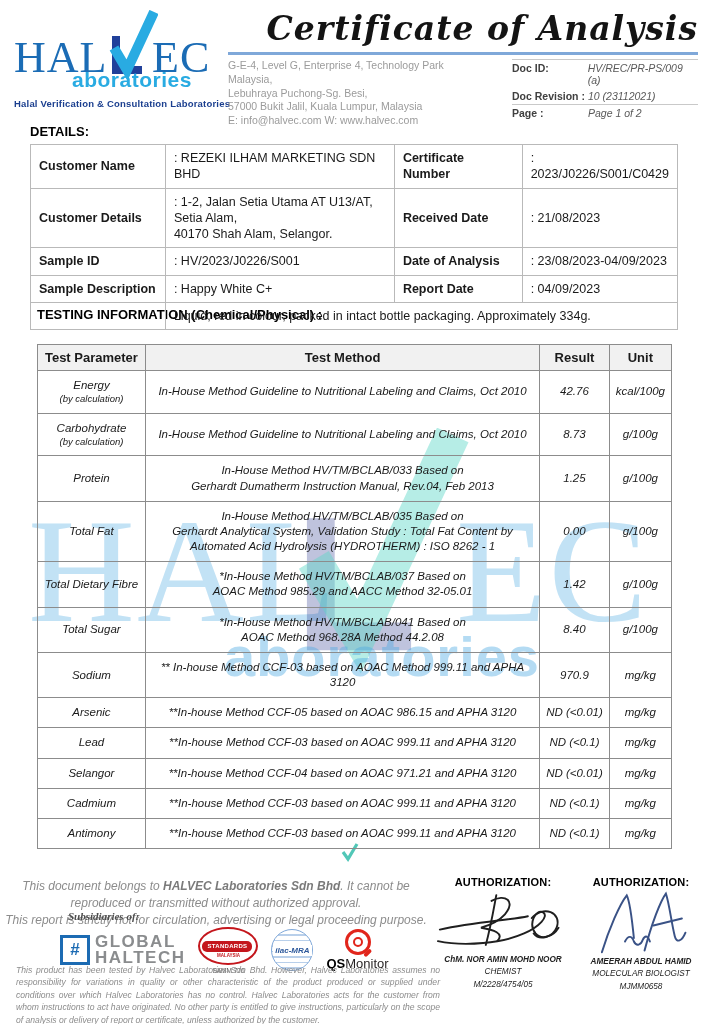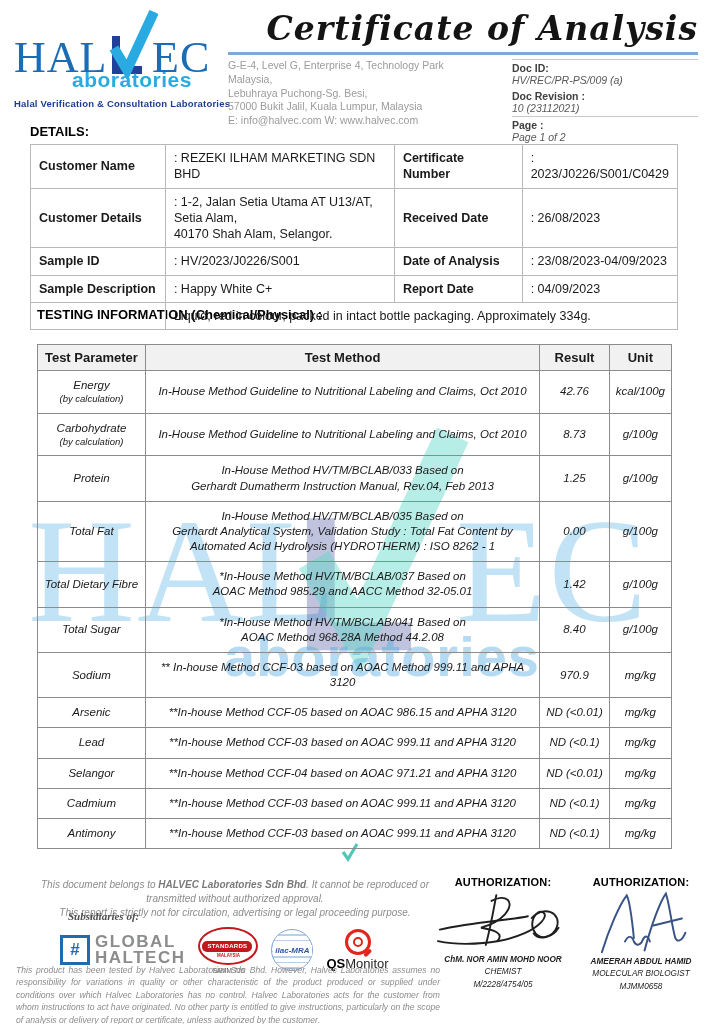--- a/index.html
+++ b/index.html
@@ -31,21 +31,21 @@
   
   .header-right { position:absolute; left:228px; top:8px; width:470px; }
   .coa-title {
     font-family:"DejaVu Serif", serif; font-style:italic; font-weight:700;
     font-size:33px; color:#141414; text-align:right; letter-spacing:1px; line-height:1.25;
   }
   .header-rule { height:3px; background:#7fa8d9; margin-top:3px; }
   .header-cols { display:flex; margin-top:4px; }
   .address { width:250px; font-size:10.5px; line-height:1.3; color:#9b9b9b; }
   .doc-info { margin-left:34px; flex:1; font-size:10.5px; }
-  .doc-row { display:flex; padding:2px 0;flex-direction:column; }
+  .doc-row { display:flex; padding:2px 0; }
   .doc-row.rule { border-top:1px solid #c9c9c9; }
   .doc-label { width:76px; font-weight:bold; color:#404040; }
   .doc-value { font-style:italic; color:#595959; }
 
   
   .details-section { position:absolute; left:30px; top:124px; width:648px; z-index:2; }
   .section-title { font-size:13px; font-weight:bold; color:#000; }
   table.details { width:100%; border-collapse:collapse; margin-top:5px; }
   table.details td {
     border:1px solid #b9b9b9; font-size:12.5px; padding:5px 8px;
@@ -81,22 +81,22 @@
   .wm-mark { position:absolute; left:216px; top:0; }
   .wm-lab {
     position:absolute; left:196px; top:196px; font-size:56px; font-weight:bold;
     color:rgba(77,170,227,0.42); letter-spacing:1px;
   }
   .mini-check { position:absolute; left:340px; top:842px; z-index:0; opacity:0.9; }
 
   
   .footer { position:absolute; left:0; top:862px; width:708px; height:162px; font-size:9px; }
   .disclaimer1 {
-    position:absolute; left:23px; top:16px; width:424px; text-align:center;
-    font-style:italic; color:#8c8c8c; font-size:10px; line-height:1.4;
+    position:absolute; left:4px; top:16px; width:424px; text-align:center;
+    font-style:italic; color:#8c8c8c; font-size:12px; line-height:1.4;
   }
   .disclaimer1 b { color:#7a7a7a; }
   .subsidiaries {
     position:absolute; left:68px; top:48px;
     font-family:"Liberation Serif", serif; font-style:italic; font-weight:bold;
     font-size:11px; color:#4d4d4d;
   }
   .logos-row { position:absolute; left:60px; top:62px; display:flex; align-items:center; gap:13px; height:52px; }
 
   .gh { display:flex; align-items:center; gap:5px; }
@@ -227,21 +227,21 @@
         <td class="lbl">Customer Name</td>
         <td class="val">: REZEKI ILHAM MARKETING SDN BHD</td>
         <td class="lbl">Certificate Number</td>
         <td class="val">: 2023/J0226/S001/C0429</td>
       </tr>
       <tr>
         <td class="lbl">Customer Details</td>
         <td class="val">: 1-2, Jalan Setia Utama AT U13/AT, Setia Alam,
 40170 Shah Alam, Selangor.</td>
         <td class="lbl">Received Date</td>
-        <td class="val">: 26/08/2023</td>
+        <td class="val">: 21/08/2023</td>
       </tr>
       <tr>
         <td class="lbl">Sample ID</td>
         <td class="val">: HV/2023/J0226/S001</td>
         <td class="lbl">Date of Analysis</td>
         <td class="val">: 23/08/2023-04/09/2023</td>
       </tr>
       <tr>
         <td class="lbl">Sample Description</td>
         <td class="val">: Happy White C+</td>

